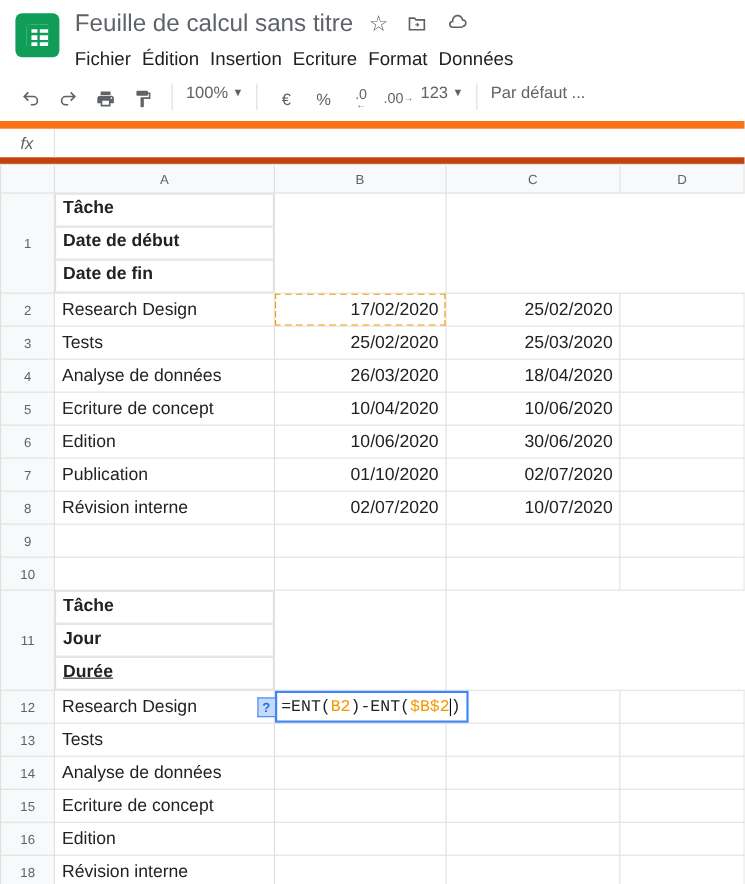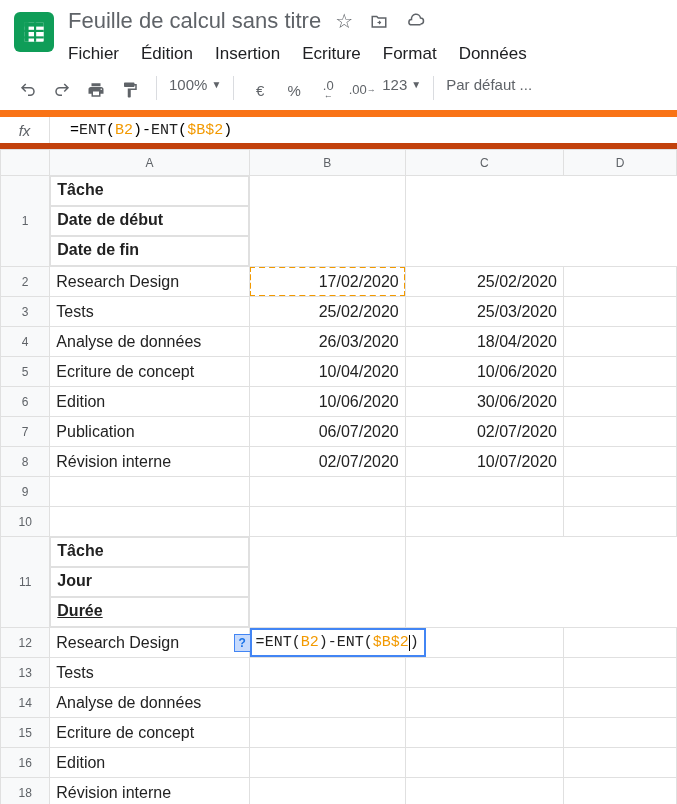--- a/index.html
+++ b/index.html
@@ -7,21 +7,21 @@
 
 
 .header { padding: 8px 14px 6px; display: flex; align-items: flex-start; gap: 14px; }
 .logo { width: 40px; height: 40px; background: #0f9d58; border-radius: 6px; display: flex; align-items: center; justify-content: center; flex-shrink: 0; margin-top: 4px; }
 .logo svg { width: 26px; height: 26px; }
 .title-area { flex: 1; }
 .title-row { display: flex; align-items: center; gap: 14px; }
 .doc-title { font-size: 22px; color: #5f6368; font-weight: 400; }
 .title-icons { display: flex; gap: 16px; color: #5f6368; }
 .title-icons span { cursor: pointer; font-size: 20px; display: flex; align-items: center; }
-.menubar { display: flex; gap: 22px; margin-top: 10px; font-size: 17px; color: #202124; }
+.menubar { display: flex; gap: 10px; margin-top: 10px; font-size: 17px; color: #202124; }
 .menubar span { cursor: pointer; }
 
 
 .toolbar { padding: 6px 14px; border-bottom: 7px solid #f97316; display: flex; align-items: flex-start; gap: 6px; color: #5f6368; font-size: 15px; }
 .tbtn { width: 28px; height: 28px; display: flex; align-items: center; justify-content: center; cursor: pointer; border-radius: 4px; }
 .sep { width: 1px; height: 24px; background: #dadce0; margin: 0 6px; }
 .zoom { display: flex; align-items: center; gap: 4px; cursor: pointer; color:#5f6368; }
 .zoom .chev { font-size: 10px; }
 .font-select { cursor: pointer; }
 
@@ -139,21 +139,20 @@
   <div class="zoom">
       <span>123</span> 
       <span class="chev">▼</span>
     </div>
   <div class="sep"></div>
   <div class="font-select">Par défaut ...</div>
 </div>
 
 <div class="formula-bar">
   <div class="fx-label">fx</div>
-  <div class="formula-content"><span>=</span><span class="fn-name">ENT</span><span>(</span><span class="ref-orange">B2</span><span>)</span><span>-</span><span class="fn-name">ENT</span><span>(</span><span class="ref-orange">$B$2</span><span>)</span></div>
 </div>
 
 <table class="sheet">
   <colgroup>
       <col style="width:48px">
       <col class="col-A">
       <col class="col-B">
       <col class="col-C">
       <col class="col-D">
     </colgroup>
@@ -205,21 +204,21 @@
       <tr>
         <th class="rowh">6</th>
         <td class="cell">Edition</td>
         <td class="cell right">10/06/2020</td>
         <td class="cell right">30/06/2020</td>
         <td class="cell"></td>
       </tr>
       <tr>
         <th class="rowh">7</th>
         <td class="cell">Publication</td>
-        <td class="cell right">06/07/2020</td>
+        <td class="cell right">01/10/2020</td>
         <td class="cell right">02/07/2020</td>
         <td class="cell"></td>
       </tr>
       <tr>
         <th class="rowh">8</th>
         <td class="cell">Révision interne</td>
         <td class="cell right">02/07/2020</td>
         <td class="cell right">10/07/2020</td>
         <td class="cell"></td>
       </tr>

